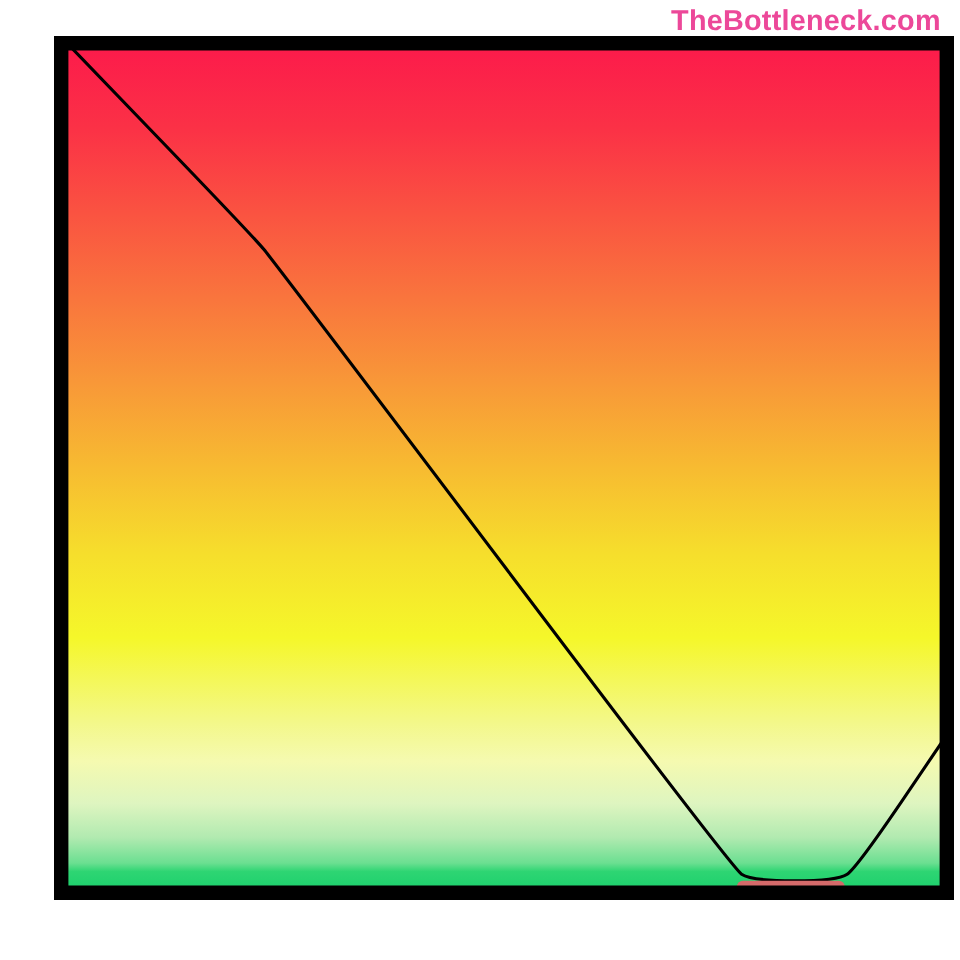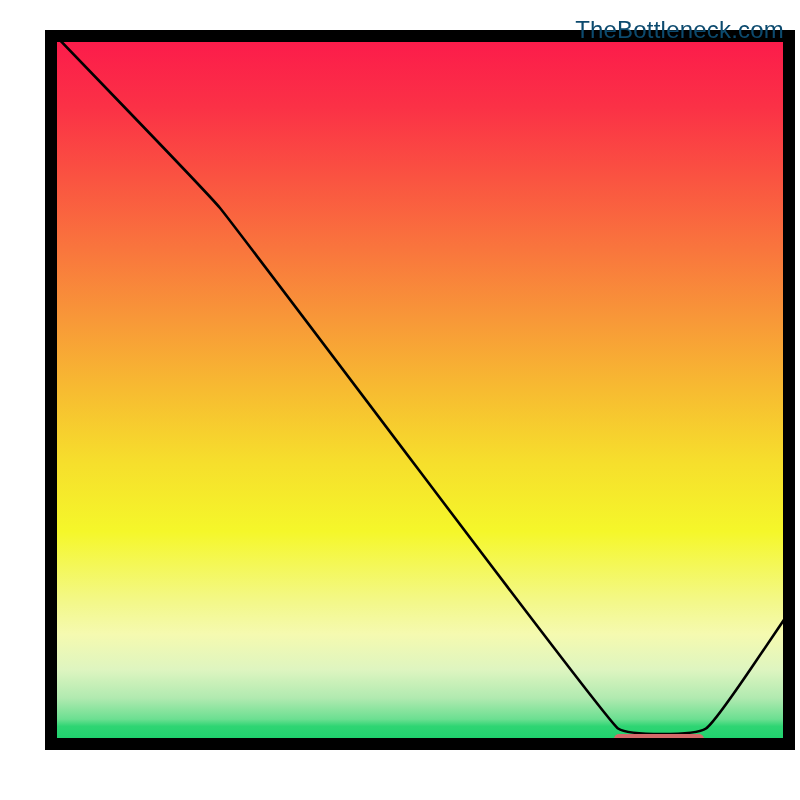--- a/index.html
+++ b/index.html
@@ -11,25 +11,25 @@
     font-family: Arial, Helvetica, sans-serif;
     overflow: hidden;
   }
   .stage {
     position: relative;
     width: 800px;
     height: 800px;
   }
   .watermark {
     position: absolute;
-    top: 16px;
+    top: 4px;
     right: 16px;
     font-size: 24px;
-    font-weight: 400;
-    color: #0c4a6e;
+    font-weight: 700;
+    color: #ec4899;
     letter-spacing: 0.2px;
     user-select: none;
   }
   svg { display: block; }
 </style>
 </head>
 <body>
 
 <div class="stage">
 

